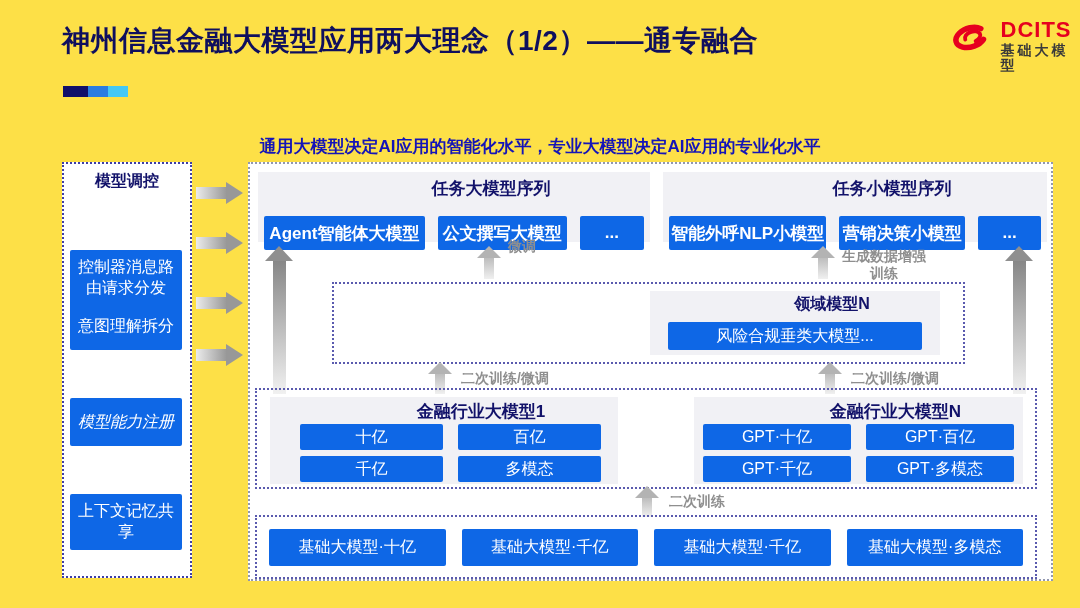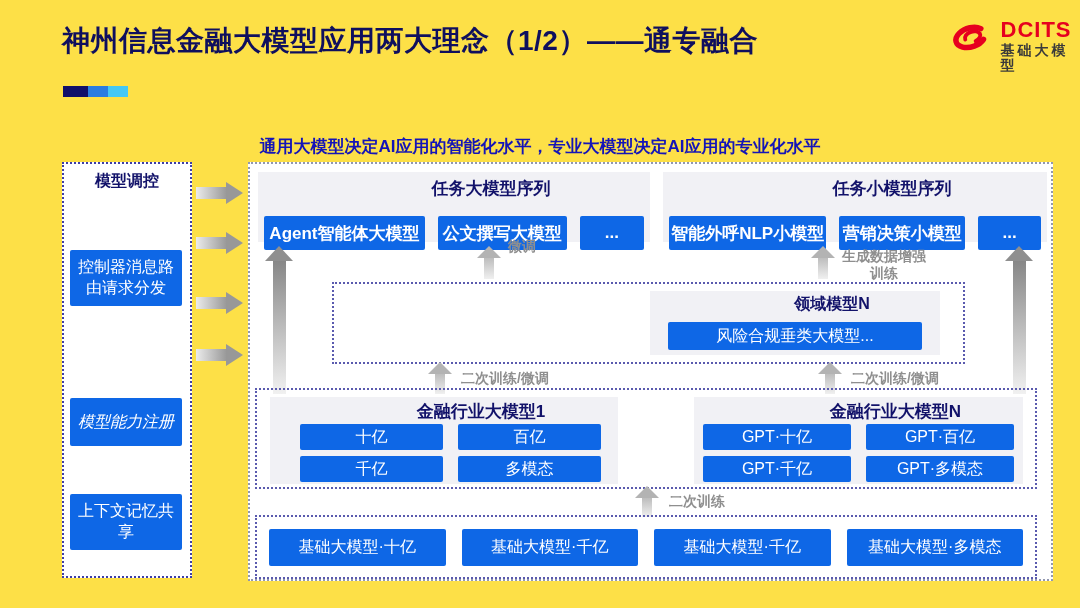--- a/index.html
+++ b/index.html
@@ -130,20 +130,21 @@
     </svg>
     <div class="logo-text">
       <div class="logo-brand">DCITS</div>
       <div class="logo-company">基础大模型</div>
     </div>
   </div>
 
   <div class="sidebar">
     <div class="sidebar-title">模型调控</div>
     <div class="node sb-btn sb1">控制器消息路由请求分发</div>
+    <div class="node sb-btn sb2">意图理解拆分</div>
     <div class="node sb-btn sb3">模型能力注册</div>
     <div class="node sb-btn sb4">上下文记忆共享</div>
   </div>
 
   <div class="arrow-right ar1">
       <span class="shaft"></span>
       <span class="head"></span>
     </div>
   <div class="arrow-right ar2">
       <span class="shaft"></span>

